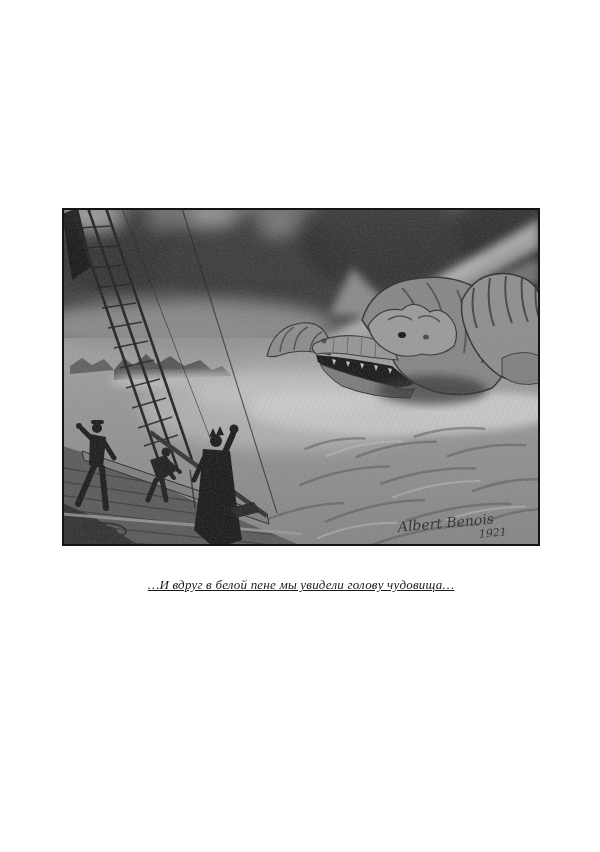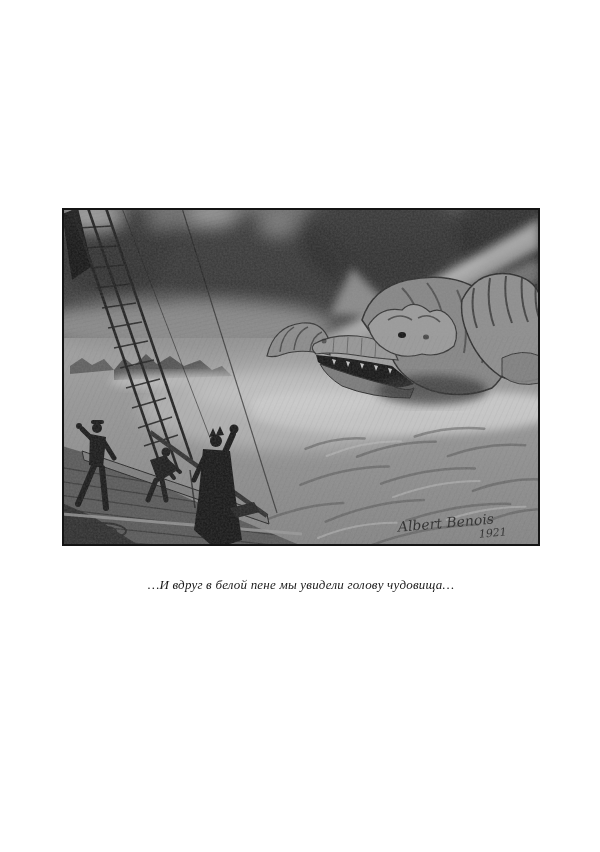--- a/index.html
+++ b/index.html
@@ -14,20 +14,21 @@
   }
   .figure-wrap svg{display:block;width:478px;height:338px;}
   .caption{
     position:absolute;left:62px;top:577px;width:478px;
     text-align:center;
     font-style:italic;
     font-size:13px;
     line-height:16px;
     color:#1a1a1a;
     letter-spacing:0.2px;
+    text-decoration:underline;
   }
   .sig-text{font-family:"DejaVu Serif",serif;font-style:italic;}
 </style>
 </head>
 <body>
 
 <div class="page">
 
   <div class="figure-wrap">
     <svg viewBox="0 0 478 338" xmlns="http://www.w3.org/2000/svg" role="img">

